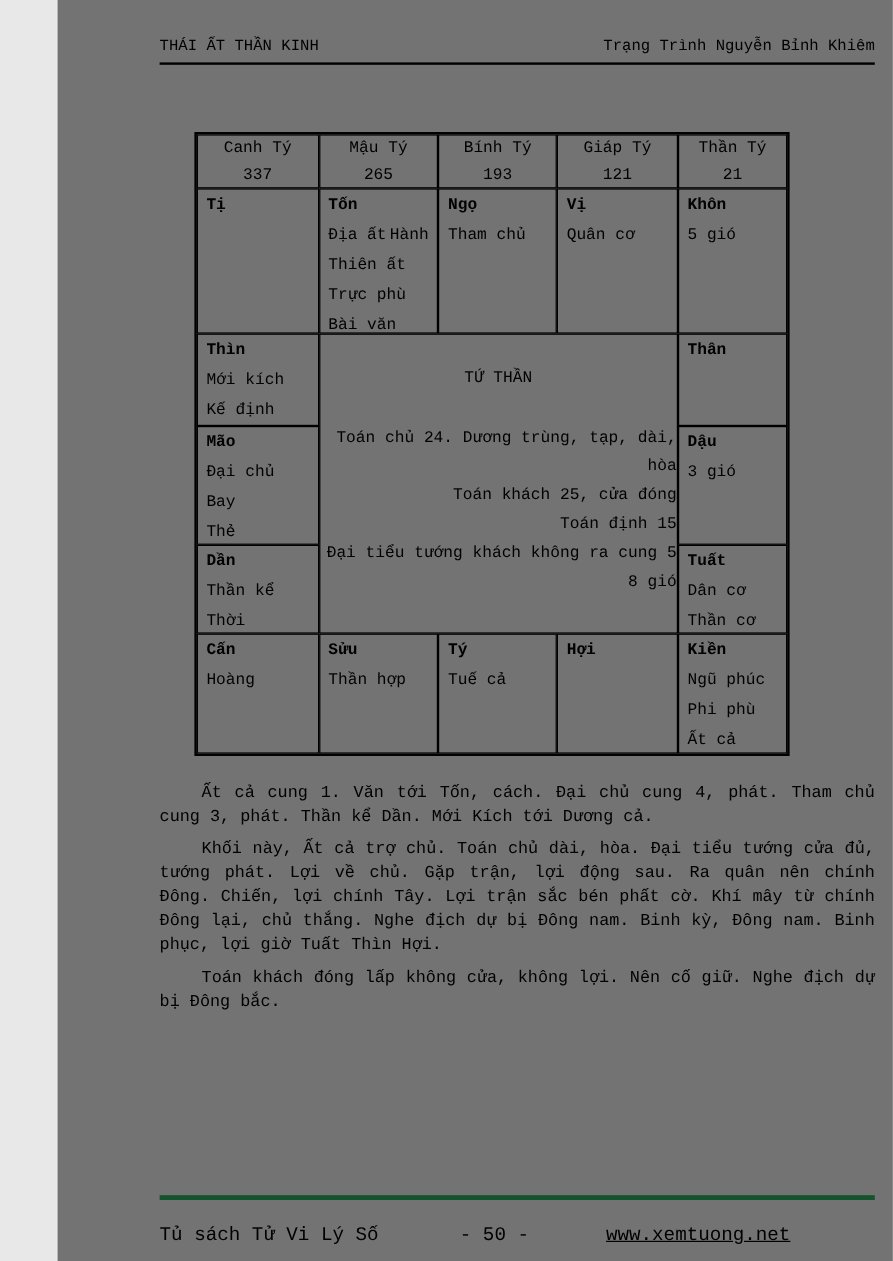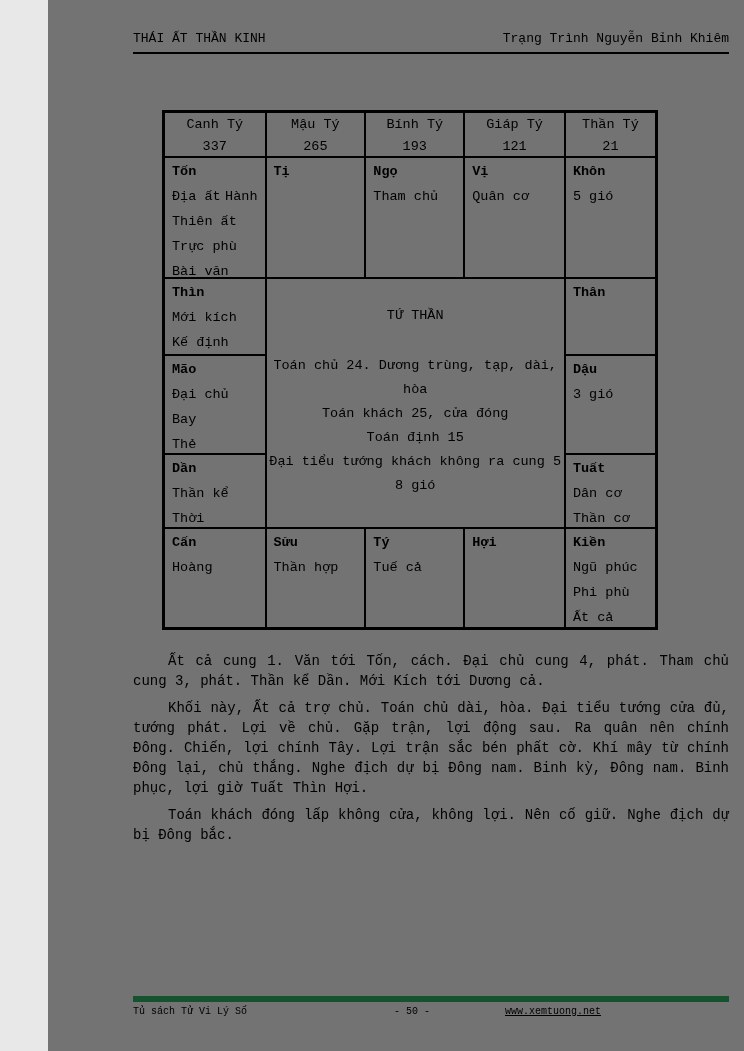--- a/index.html
+++ b/index.html
@@ -40,38 +40,38 @@
   .cell-title { font-weight: bold; line-height: 24px; }
   .cell-line { line-height: 25px; }
   .split-line { display: flex; justify-content: space-between; line-height: 25px; }
   .center-cell {
     grid-column: 2 / 5;
     grid-row: 3 / 6;
     text-align: center;
     padding-top: 26px;
   }
   .center-title { line-height: 22px; }
-  .center-lines { margin-top: 27px; }
+  .center-lines { margin-top: 27px; text-align: right; }
   .center-lines div { line-height: 24px; }
   
   .content {
     position: absolute;
     left: 85px; top: 651px; width: 596px;
     font-size: 14px; line-height: 20px;
     text-align: justify;
   }
   .content p { text-indent: 35px; margin-bottom: 7px; }
   
   .pg-footer {
     position: absolute;
     left: 85px; top: 996px; width: 596px;
-    border-top: 6px solid #14532d;
-    padding-top: 4px;
+    border-top: 4px solid #14532d;
+    padding-top: 20px;
     display: flex;
-    font-size: 10px;
+    font-size: 16px;
   }
   .pg-footer .f-left  { flex: 1; text-align: left; }
   .pg-footer .f-mid   { flex: 1; text-align: center; }
   .pg-footer .f-right { flex: 1; padding-right: 38px; }
   .f-link { text-decoration: underline; cursor: pointer; }
 </style>
 </head>
 <body>
 
 <div class="page">
@@ -97,32 +97,32 @@
     </div>
     <div class="cell hcell">
       <div>Giáp Tý</div>
       <div>121</div>
     </div>
     <div class="cell hcell">
       <div>Thần Tý</div>
       <div>21</div>
     </div>
 
+    <div class="cell bcell">
+      <div class="cell-title">Tị</div>
+    </div>
     <div class="cell bcell">
       <div class="cell-title">Tốn</div>
       <div class="split-line">
         <span>Địa ất</span>
         <span>Hành</span>
       </div>
       <div class="cell-line">Thiên ất</div>
       <div class="cell-line">Trực phù</div>
       <div class="cell-line">Bài văn</div>
-    </div>
-    <div class="cell bcell">
-      <div class="cell-title">Tị</div>
     </div>
     <div class="cell bcell">
       <div class="cell-title">Ngọ</div>
       <div class="cell-line">Tham chủ</div>
     </div>
     <div class="cell bcell">
       <div class="cell-title">Vị</div>
       <div class="cell-line">Quân cơ</div>
     </div>
     <div class="cell bcell">

